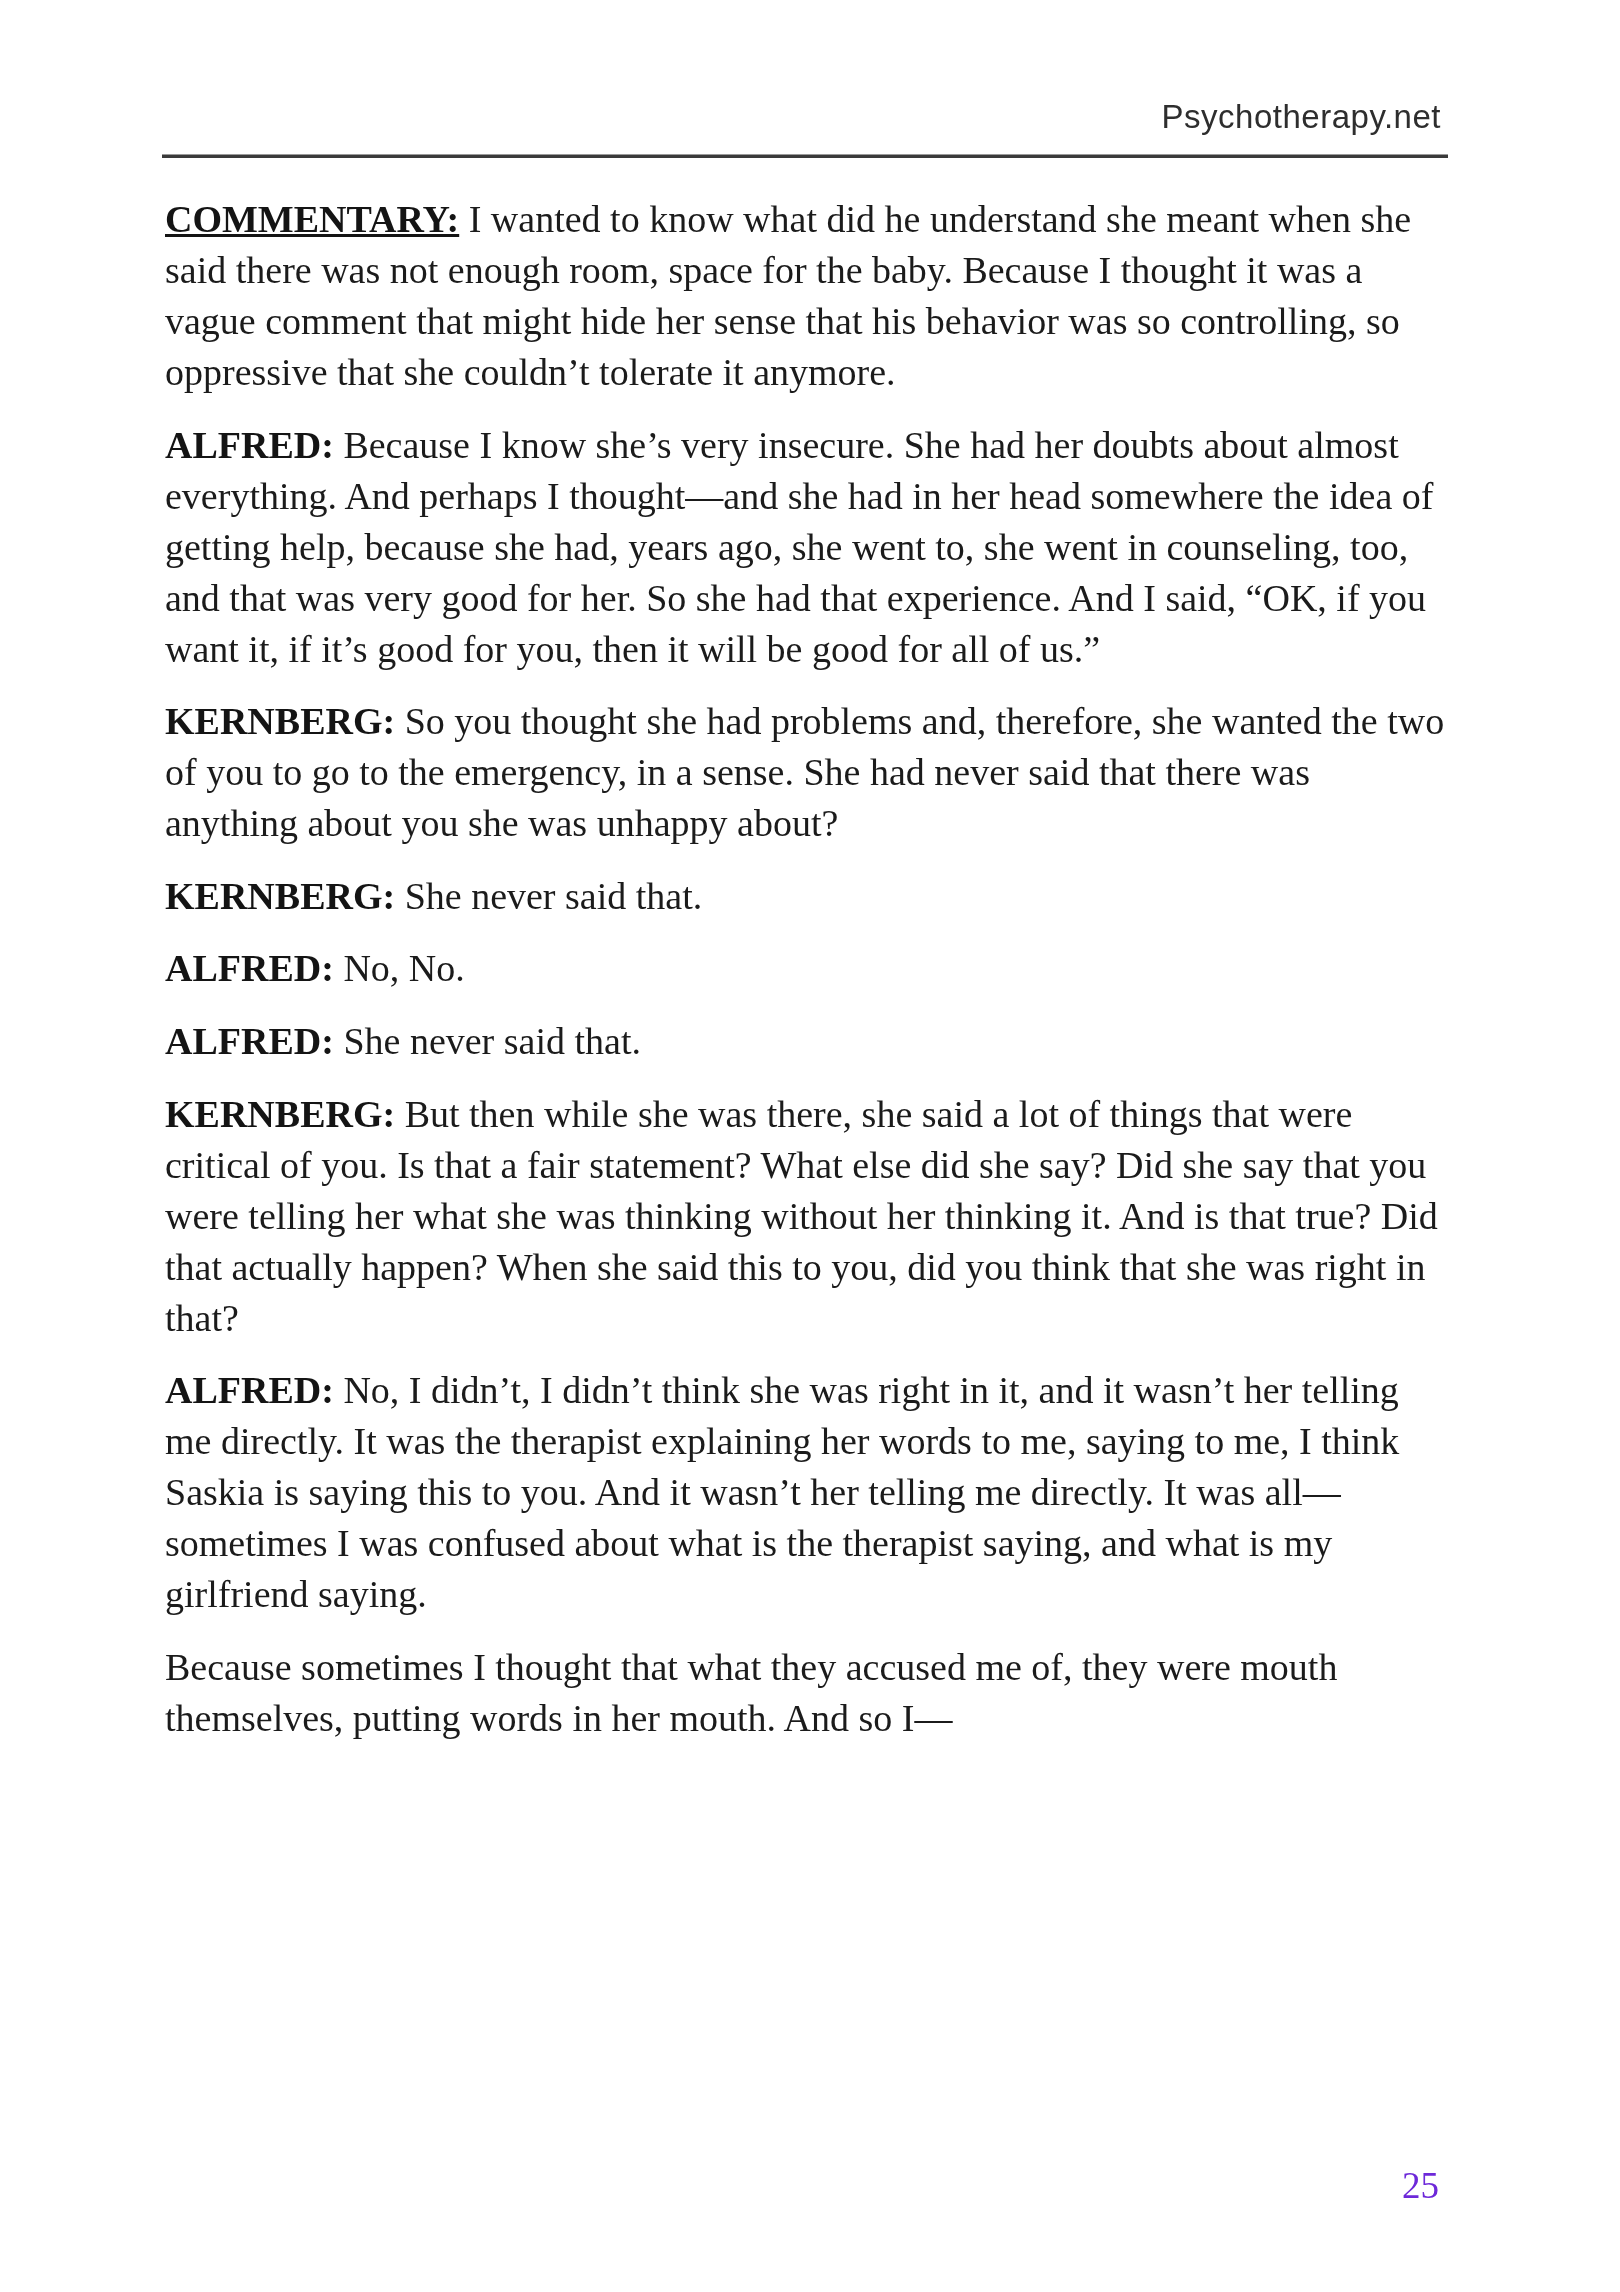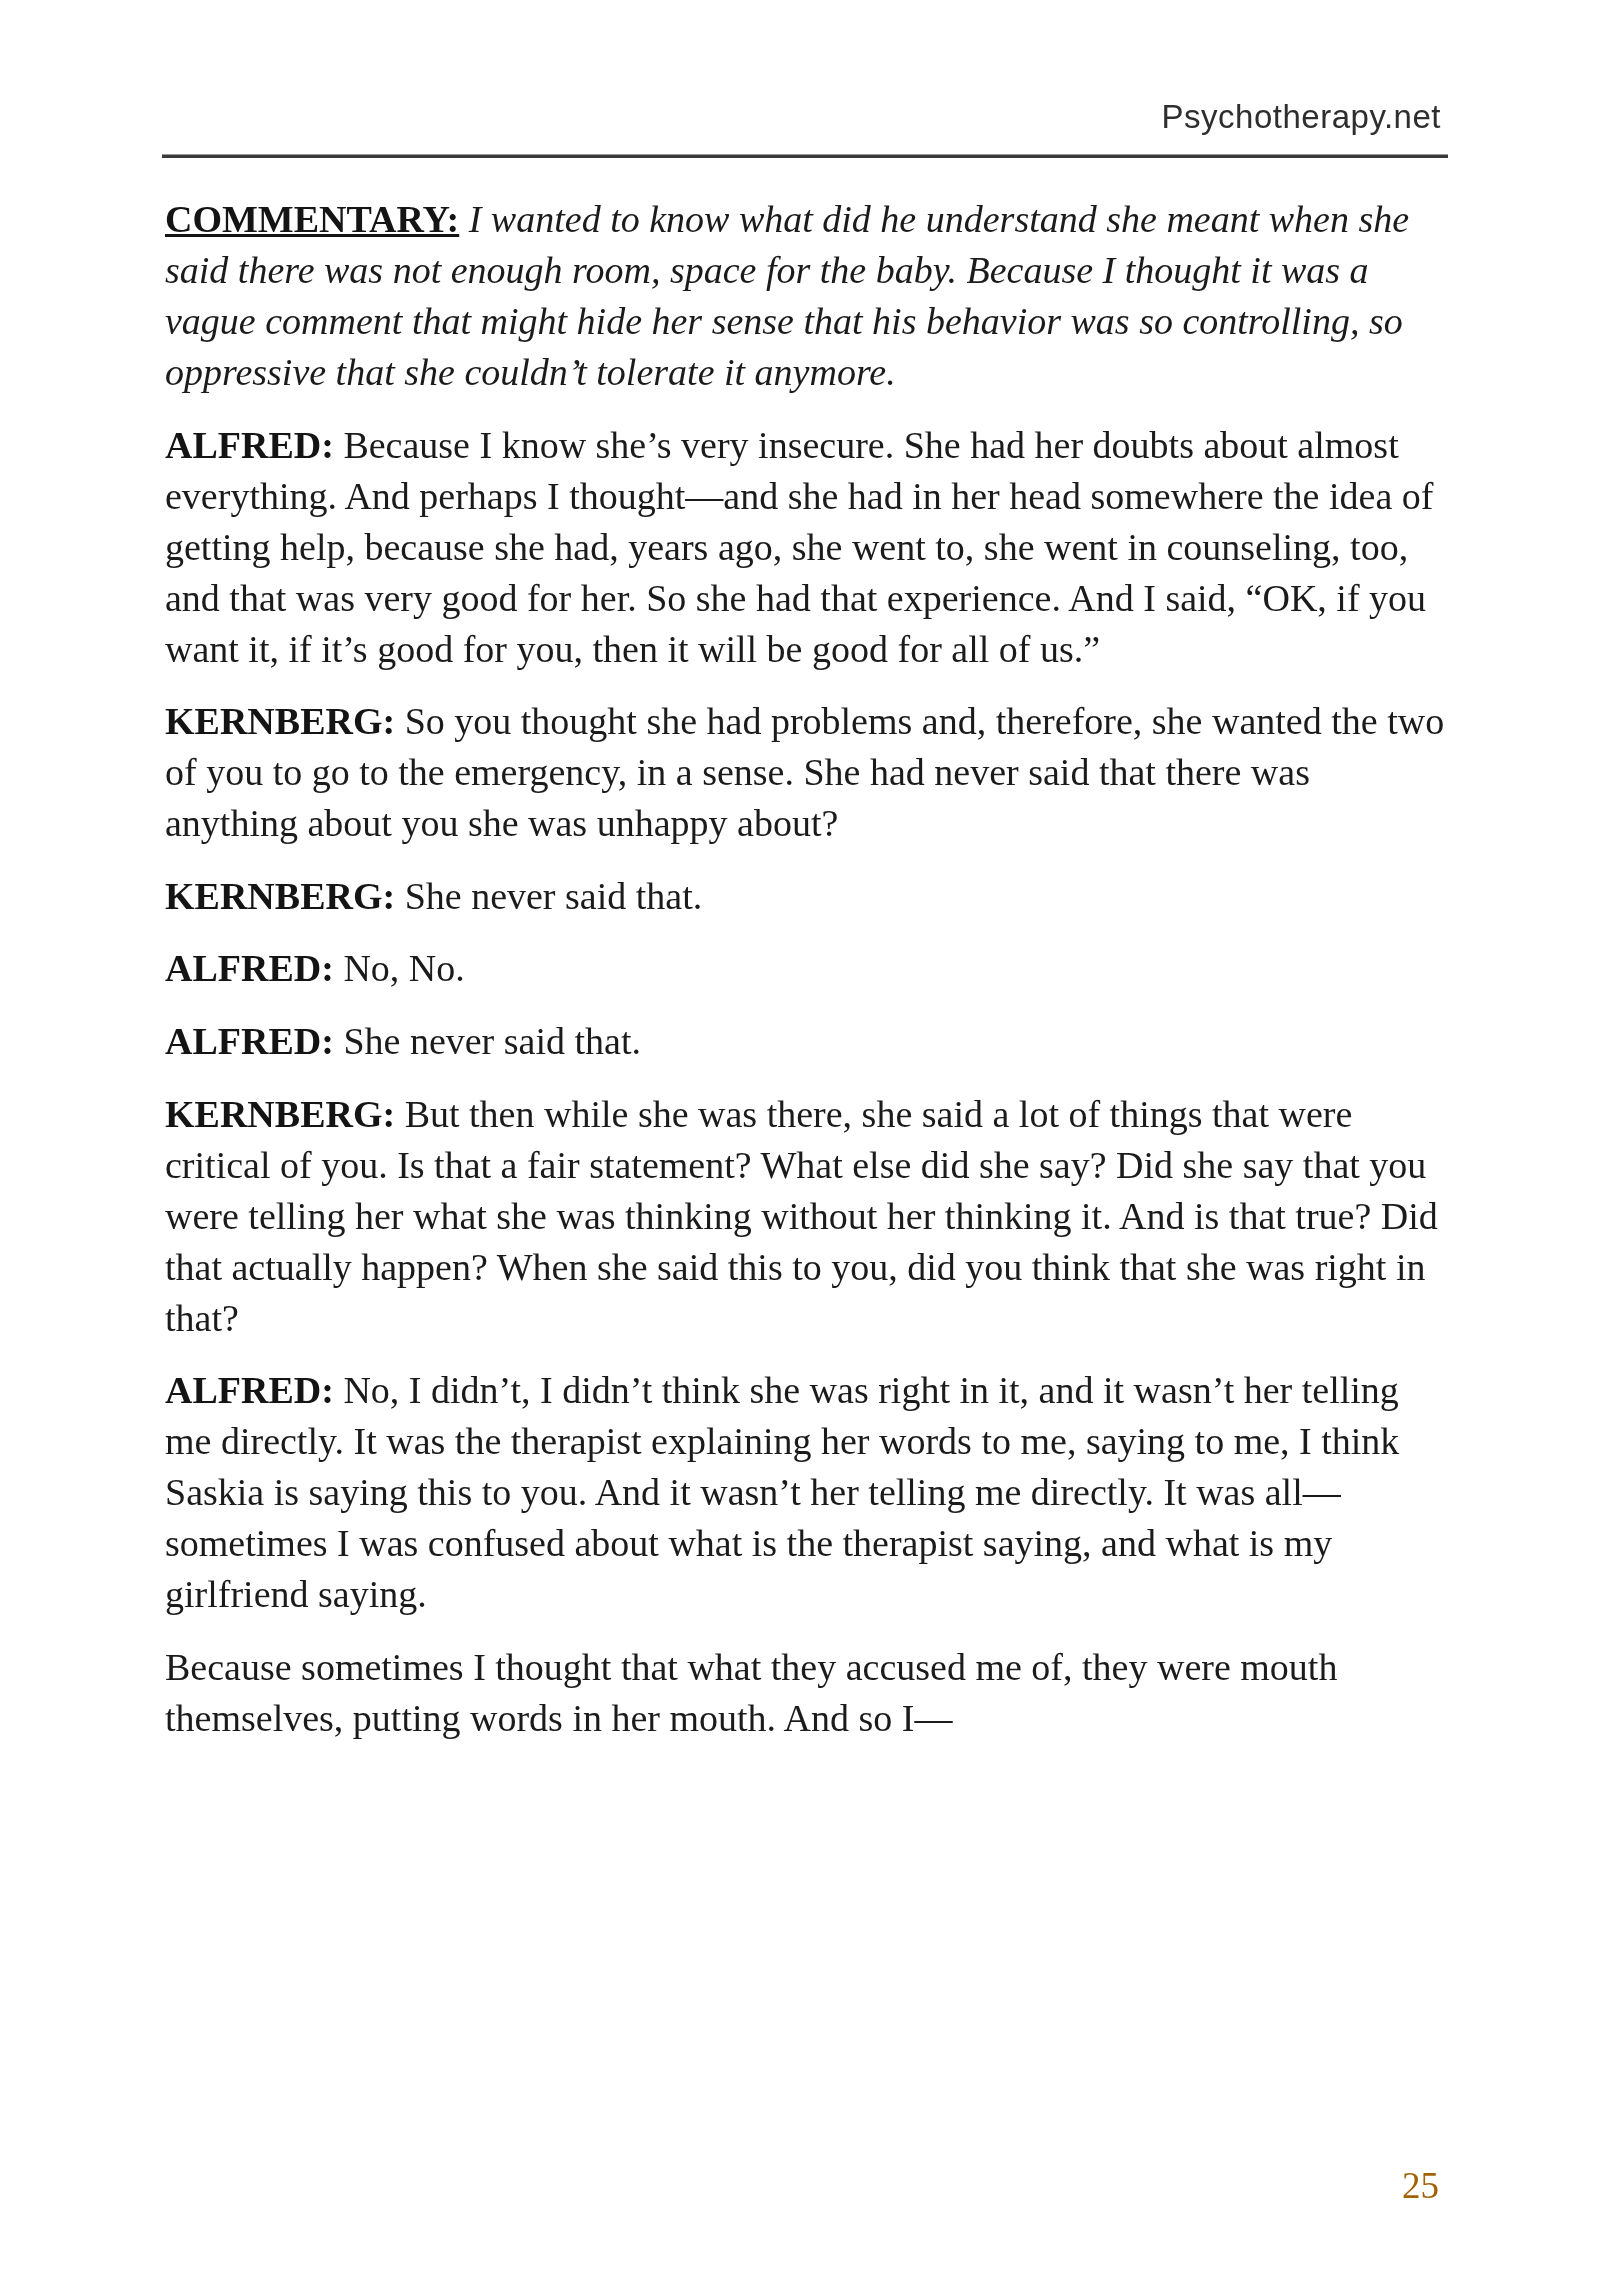--- a/index.html
+++ b/index.html
@@ -41,27 +41,27 @@
     margin: 0 0 21.6px 0;
     font-size: 38px;
     line-height: 51px;
     text-align: left;
   }
   .speaker {
     font-weight: 700;
     color: #141414;
   }
   .commentary .speaker { font-style: normal; text-decoration: underline; }
-  .commentary .ptext { font-style: italic; }
+  .commentary .ptext { }
   .page-number {
     position: absolute;
     top: 2164px;
     right: 181px;
     font-size: 37px;
-    color: #a16207;
+    color: #6d28d9;
   }
 </style>
 </head>
 <body>
 
 <div class="page">
 
   <div class="site-name">Psychotherapy.net</div>
   <div class="header-rule"></div>
 

